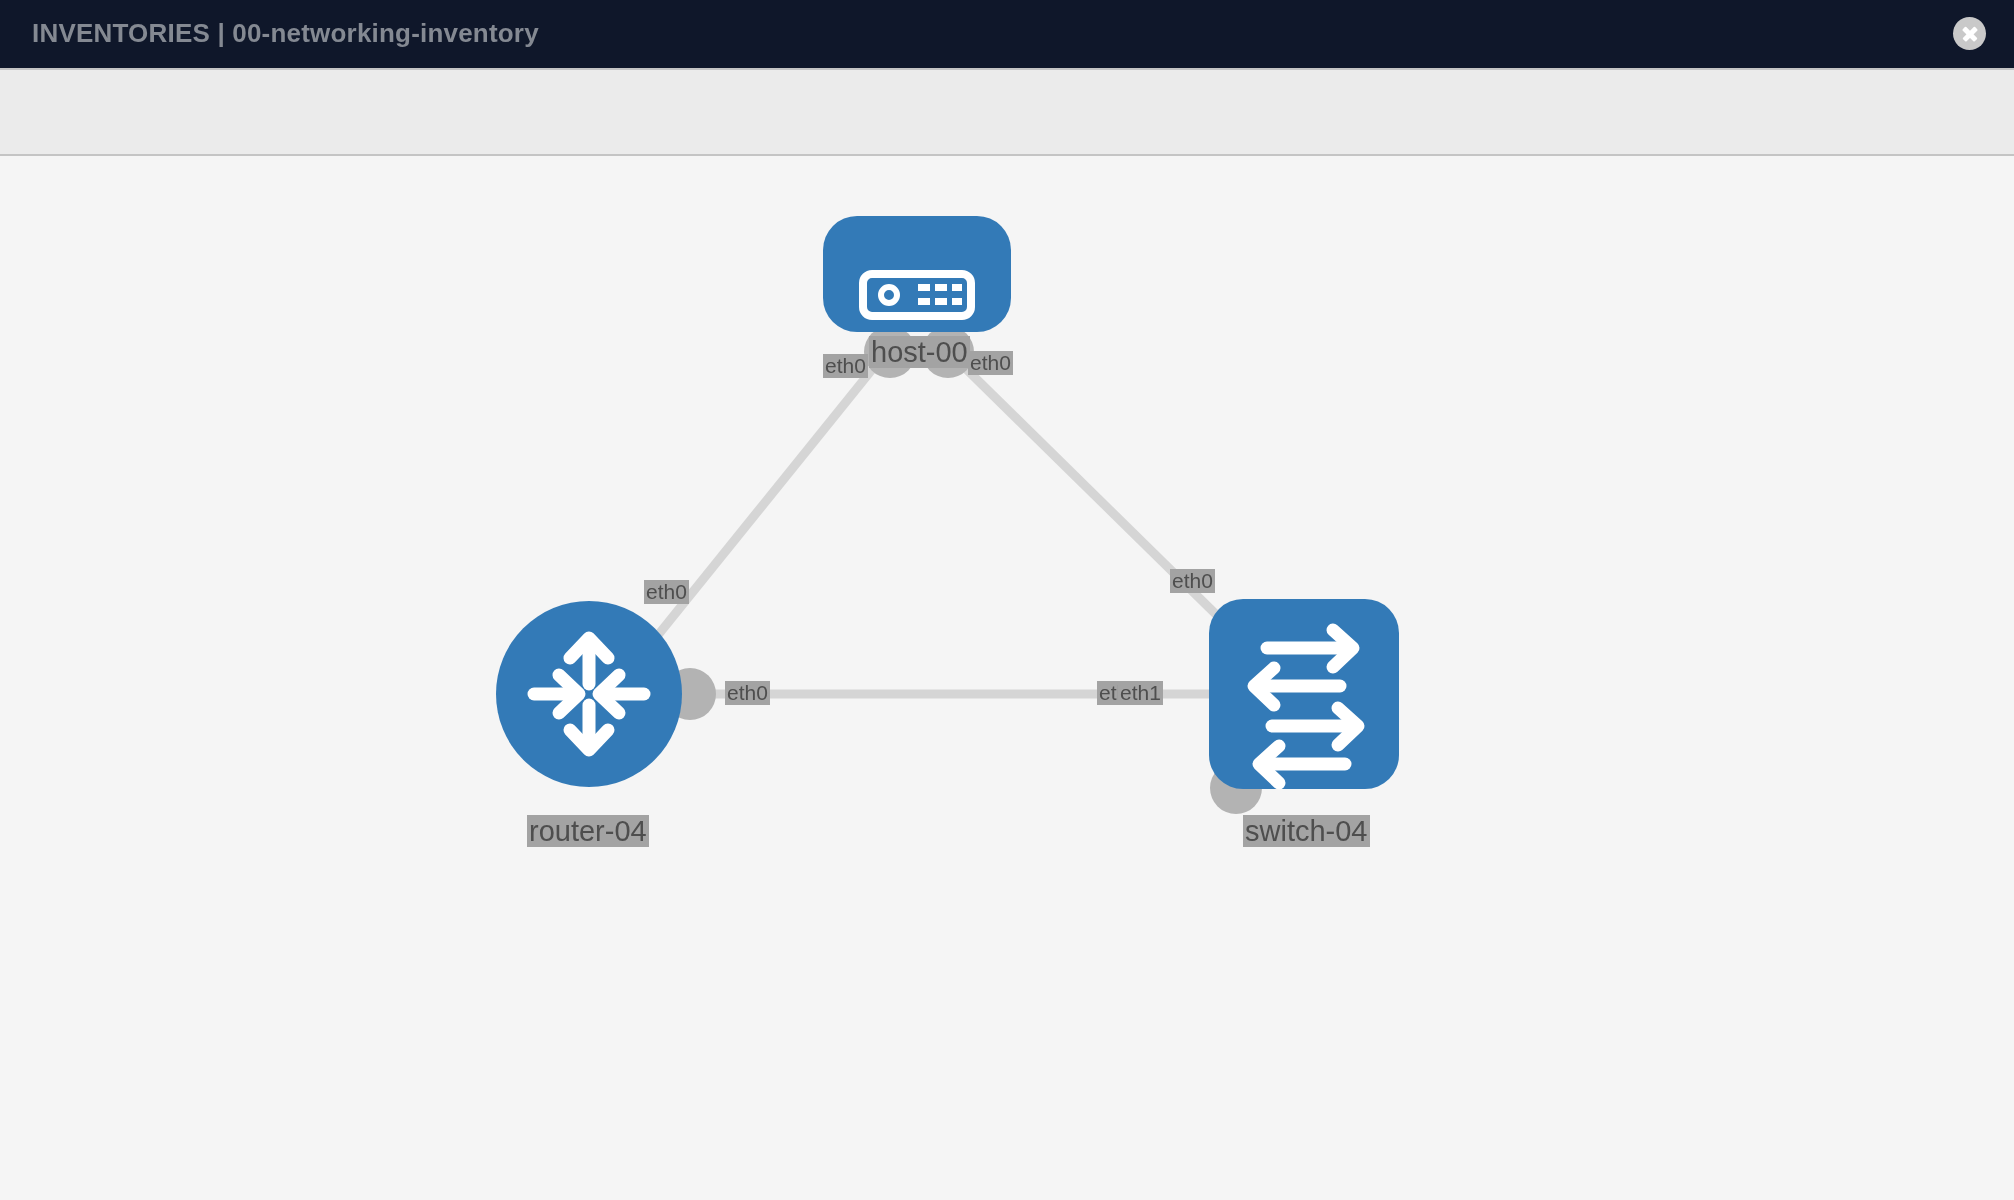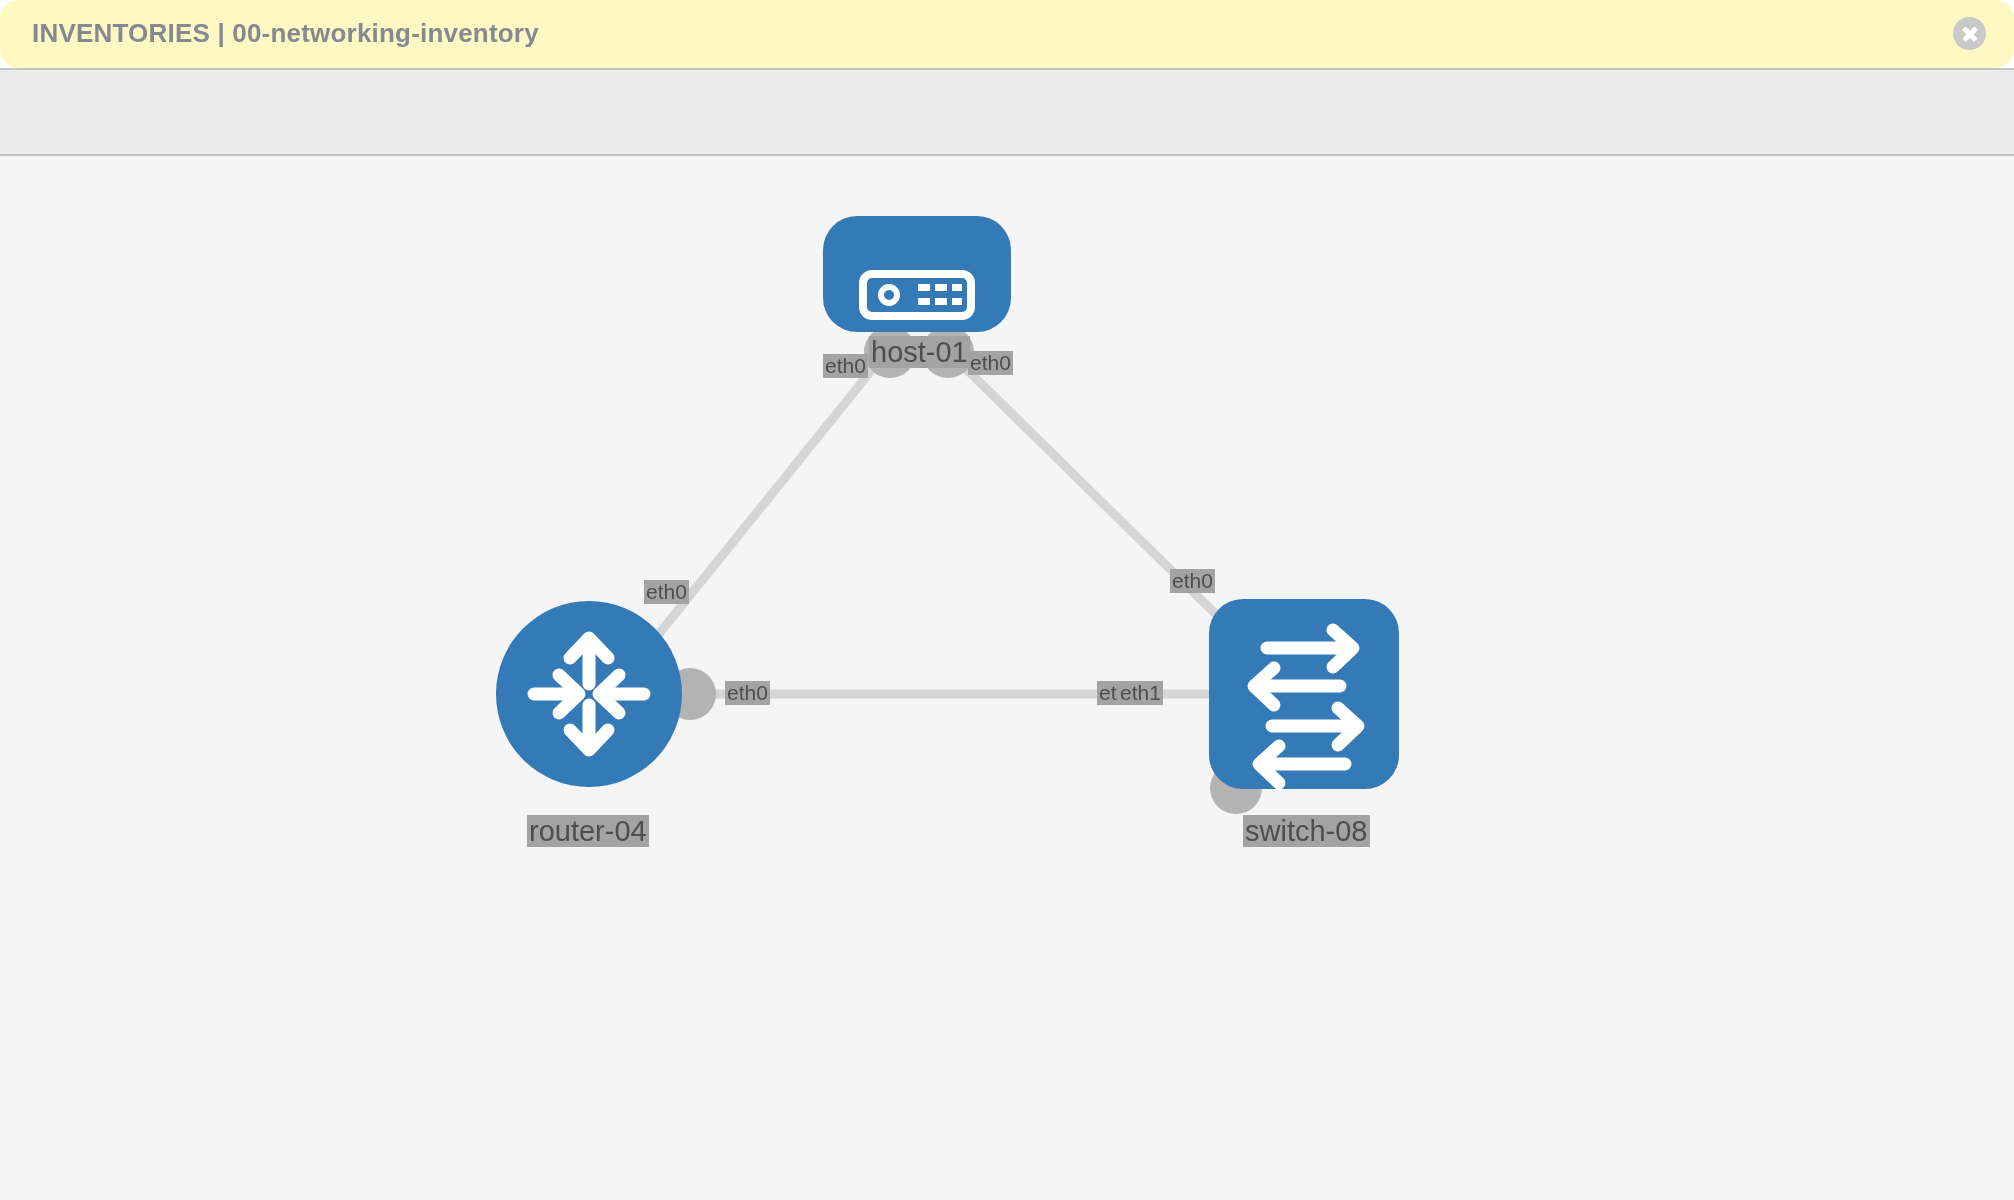--- a/index.html
+++ b/index.html
@@ -18,23 +18,22 @@
     height: 1200px;
     background: #ffffff;
   }
 
   
   .header {
     position: absolute;
     left: 0; top: 0;
     width: 2014px;
     height: 68px;
-    background: #fef9c3;
+    background: #0f172a;
     box-sizing: border-box;
-    border-radius: 19px;
   }
   .header-title {
     position: absolute;
     left: 32px;
     top: 18px;
     font-size: 26px;
     font-weight: bold;
     color: #848992;
     letter-spacing: 0.2px;
     white-space: nowrap;
@@ -240,23 +239,23 @@
           <line x1="1340" y1="530" x2="1256" y2="530"></line>
           <polyline points="1274,512 1254,530 1274,549"></polyline>
           <line x1="1272" y1="570" x2="1356" y2="570"></line>
           <polyline points="1338,552 1358,570 1338,589"></polyline>
           <line x1="1345" y1="608" x2="1261" y2="608"></line>
           <polyline points="1279,590 1259,608 1279,627"></polyline>
         </g>
       </g>
     </svg>
 
-    <div class="lbl node-name" style="left:869px; top:180px;">host-01</div>
+    <div class="lbl node-name" style="left:869px; top:180px;">host-00</div>
     <div class="lbl node-name" style="left:527px; top:659px;">router-04</div>
-    <div class="lbl node-name" style="left:1243px; top:659px;">switch-08</div>
+    <div class="lbl node-name" style="left:1243px; top:659px;">switch-04</div>
 
     <div class="lbl iface" style="left:823px; top:198px;">eth0</div>
     <div class="lbl iface" style="left:968px; top:195px;">eth0</div>
     <div class="lbl iface" style="left:644px; top:424px;">eth0</div>
     <div class="lbl iface" style="left:1170px; top:413px;">eth0</div>
     <div class="lbl iface" style="left:725px; top:525px;">eth0</div>
     <div class="lbl iface" style="left:1097px; top:525px;">eth0</div>
     <div class="lbl iface" style="left:1118px; top:525px;">eth1</div>
 
   </div>

